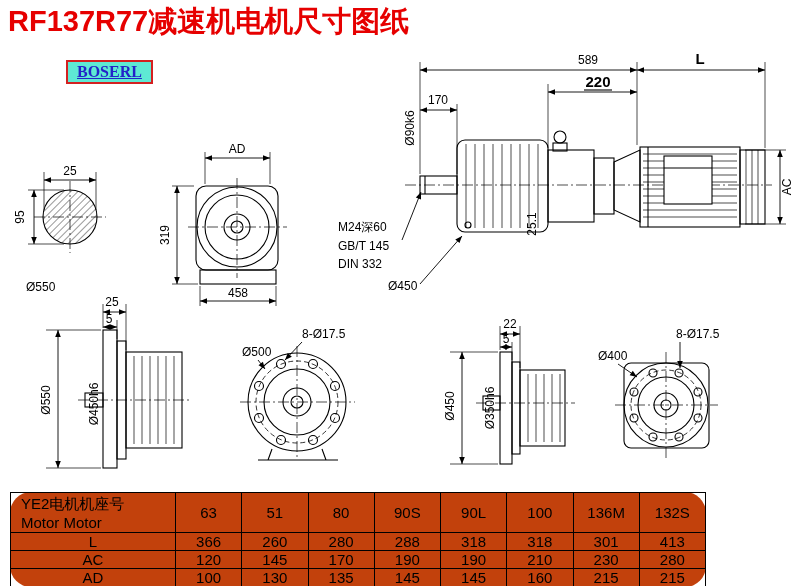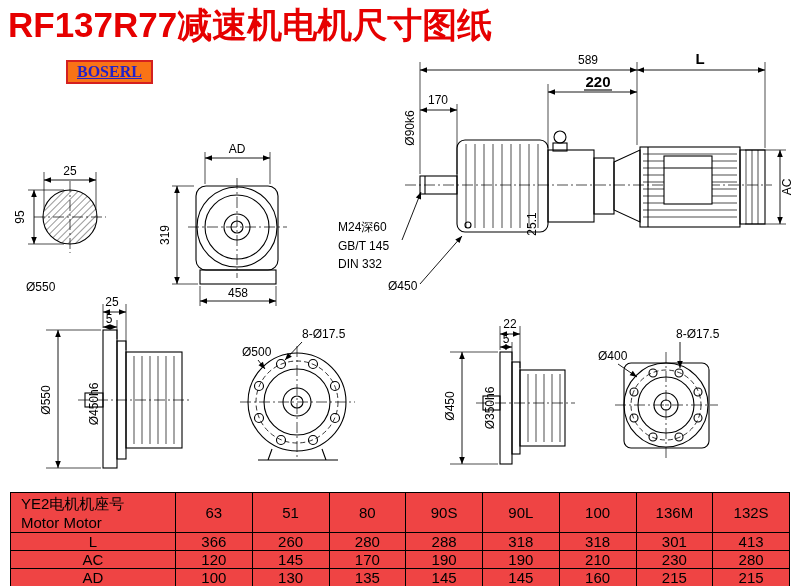--- a/index.html
+++ b/index.html
@@ -1,37 +1,37 @@
 <!DOCTYPE html>
 <html style="--title_red: #e60000; --brand_blue: #2323c8; --brand_border: #d42020; --line_black: #000000;"><head>
 <meta charset="utf-8">
 <style>
   * { margin:0; padding:0; box-sizing:border-box; }
   html,body { background:#fff; }
   body { width:800px; height:586px; position:relative; overflow:hidden;
          font-family:"Liberation Sans", sans-serif; }
   #sheet { position:absolute; inset:0; width:800px; height:586px; background:#fff; }
-  #title { position:absolute; left:8px; top:2px; font-size:35px; font-weight:bold;
+  #title { position:absolute; left:8px; top:2px; font-size:29px; font-weight:bold;
            color:var(--title_red,#e60000); white-space:nowrap; }
   #logo { position:absolute; left:66px; top:60px; border:2px solid var(--brand_border,#d42020);
-          padding:1px 9px; background:#f97316; }
+          padding:1px 9px; background:#5eead4; }
   #logo span { color:var(--brand_blue,#2323c8); font-weight:bold; font-size:16px;
                text-decoration:underline; font-family:"Liberation Serif", serif; }
   svg.draw { position:absolute; left:0; top:0; }
   .ln  { stroke:#000; stroke-width:1.1; fill:none; }
   .lnf { stroke:#000; stroke-width:1.1; fill:#fff; }
   .fin { stroke:#000; stroke-width:0.7; fill:none; }
   .xl  { stroke:#000; stroke-width:0.7; fill:none; }
   .cl  { stroke:#000; stroke-width:0.7; fill:none; stroke-dasharray:11 3 2 3; }
   .bc  { stroke:#000; stroke-width:0.8; fill:none; stroke-dasharray:5 3; }
   .dim { stroke:#000; stroke-width:0.9; fill:none; }
   .t   { font:12px "Liberation Sans", sans-serif; fill:#000; }
   .tb  { font:bold 15px "Liberation Sans", sans-serif; fill:#000; }
-  #dims { position:absolute; left:10px; top:492px; width:780px; border-collapse:collapse;
-          table-layout:fixed; background:#ef4444; }
+  #dims { position:absolute; left:10px; top:492px; width:696px; border-collapse:collapse;
+          table-layout:fixed; background:#c2410c;border-radius:21px; }
   #dims th, #dims td { border:1px solid #000; text-align:center; font-size:15px;
           font-weight:normal; color:#000; padding:0; height:18px; }
   #dims tr.hdr th { height:40px; }
   #dims .c0 { width:165px; text-align:left; padding-left:10px; }
 </style>
 </head>
 <body>
 
 <div id="sheet">
 

